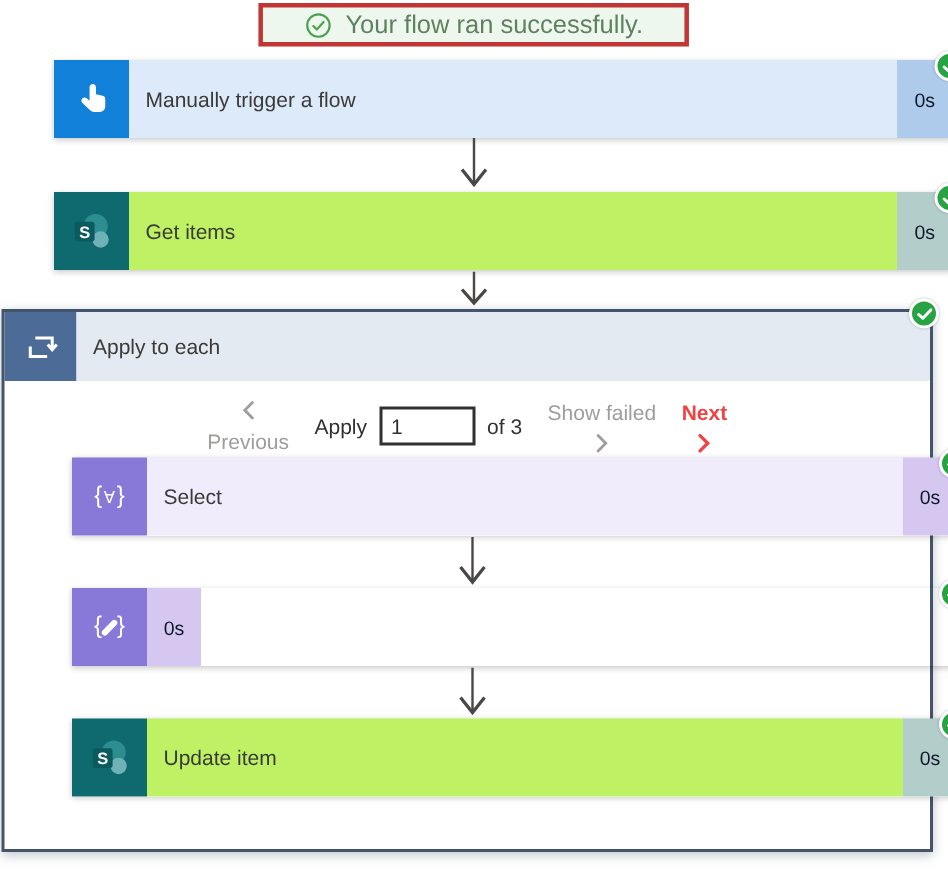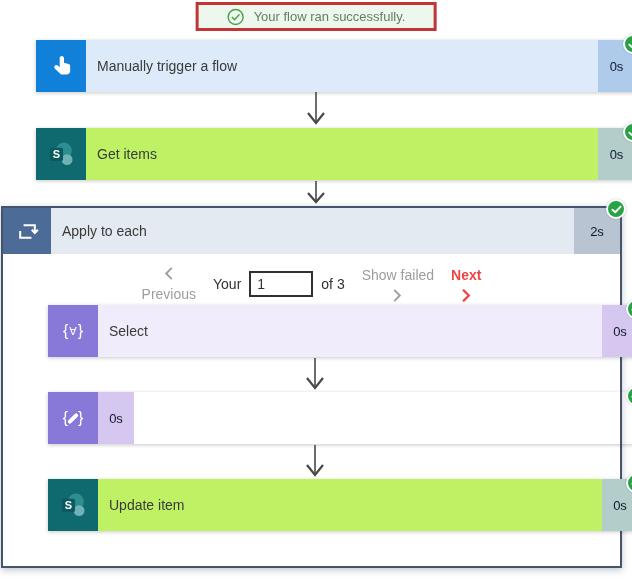--- a/index.html
+++ b/index.html
@@ -3,21 +3,21 @@
 <meta charset="utf-8">
 <style>
   * { margin:0; padding:0; box-sizing:border-box; }
   body { background:#fff; font-family:"Liberation Sans", sans-serif; }
   .canvas { position:relative; width:632px; height:586px; background:#fff; overflow:hidden; }
 
   
   .banner { position:absolute; top:2px; left:50%; transform:translateX(-50%);
     height:29px; display:flex; align-items:center; gap:9px; padding:0 28px;
     background:#eef7ee; border:3px solid #c23535; white-space:nowrap; }
-  .banner-text { font-size:13px; color:#5f8160; }
+  .banner-text { font-size:17px; color:#5f8160; }
 
   
   .card { position:absolute; display:flex; box-shadow:0 1px 4px rgba(0,0,0,.22);margin-left:28px; }
   .card-icon { width:50px; display:flex; align-items:center; justify-content:center; flex:0 0 auto; }
   .card-body { flex:1; display:flex; align-items:center; padding-left:11px;
     font-size:14px; color:#3b3a39; }
   .card-dur { width:37px; display:flex; align-items:center; justify-content:center;
     font-size:13px; color:#0f172a; flex:0 0 auto; }
 
   #card-trigger  { left:8px; top:40px;  width:599px; height:52px; }
@@ -139,32 +139,31 @@
 
     <div class="scope-header">
       <div class="card-icon">
         <svg width="27" height="27" viewBox="0 0 24 24" fill="none" stroke="#fff" stroke-width="1.8">
           <path d="M8.5 6.5 H18.5 V12.5"></path>
           <path d="M15.8 10.4 18.5 13.4 21.2 10.4"></path>
           <path d="M15.5 17.5 H5.5 V11.5"></path>
         </svg>
       </div>
       <div class="card-body">Apply to each</div>
-      <div class="card-dur">2s</div>
     </div>
 
     <div class="pager">
       <span class="pg-link pg-gray">
         <svg width="9" height="13" viewBox="0 0 9 14">
             <path d="M7.5 1.5 2 7l5.5 5.5" stroke="currentColor" stroke-width="2" fill="none" stroke-linecap="round"></path>
           </svg>
         <span>Previous</span>
       </span>
       <span class="pg-show">
-        <span>Your</span>
+        <span>Apply</span>
         <input class="pg-input" type="text" value="1" style="">
         <span>of 3</span>
       </span>
       <span class="pg-link pg-gray">
         <span>Show failed</span>
         <svg width="9" height="13" viewBox="0 0 9 14">
             <path d="M1.5 1.5 7 7l-5.5 5.5" stroke="currentColor" stroke-width="2" fill="none" stroke-linecap="round"></path>
           </svg>
       </span>
       <span class="pg-link pg-blue">

